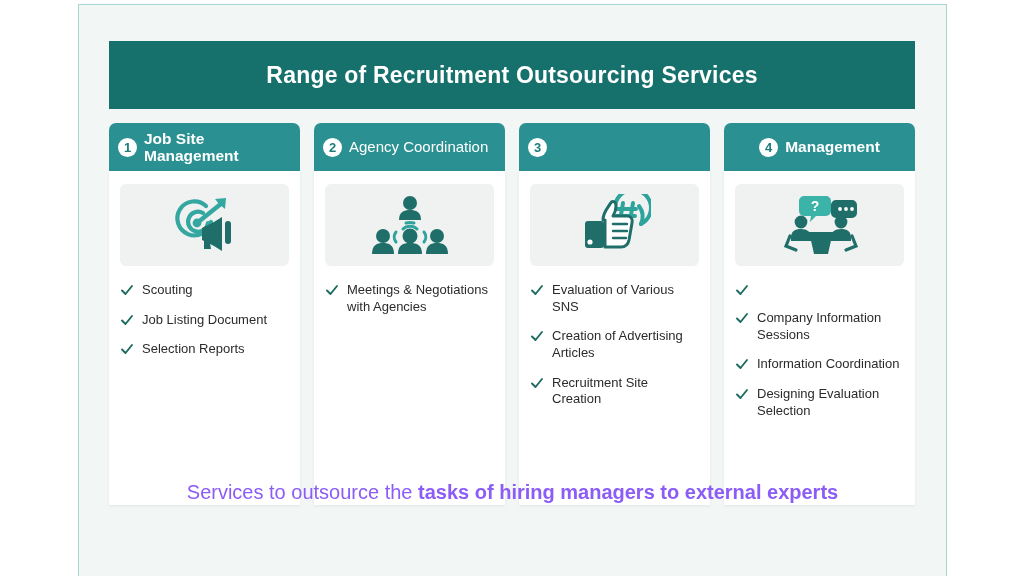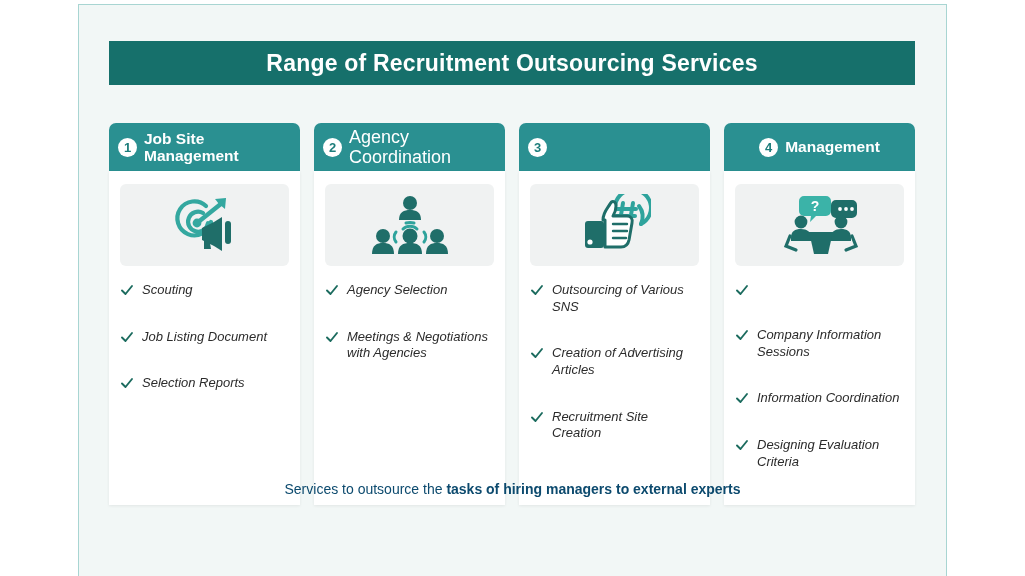--- a/index.html
+++ b/index.html
@@ -25,21 +25,21 @@
     border: 1px solid #a8d5d2;
     box-sizing: border-box;
   }
 
   
   .title-bar {
     position: absolute;
     left: 30px;
     top: 36px;
     width: 806px;
-    height: 44px;
+    height: 68px;
     background: #16706b;
     display: flex;
     align-items: center;
     justify-content: center;
   }
   .title-text {
     color: #ffffff;
     font-size: 23px;
     font-weight: bold;
     letter-spacing: 0.2px;
@@ -85,21 +85,21 @@
     align-items: center;
     justify-content: center;
     line-height: 1;
   }
   .col-title {
     color: #ffffff;
     font-size: 14.5px;
     line-height: 1.12;
   }
   .col-title.bold { font-weight: bold; font-size: 15.5px; }
-  .col-title.thin { font-weight: normal; font-size: 18px; }
+  .col-title.thin { font-weight: normal; font-size: 15px; }
 
   .card {
     background: #ffffff;
     height: 334px;
     padding: 13px 11px 10px 11px;
     box-sizing: border-box;
     box-shadow: 0 1px 3px rgba(0,0,0,0.07);
     display: flex;
     flex-direction: column;
   }
@@ -111,22 +111,21 @@
     display: flex;
     align-items: center;
     justify-content: center;
     flex: 0 0 auto;
   }
 
   .bullets {
     margin-top: 16px;
     display: flex;
     flex-direction: column;
-    gap: 30px;
-    font-style: italic;
+    gap: 13px;
   }
   .bullet {
     display: flex;
     gap: 8px;
     align-items: flex-start;
   }
   .check {
     flex: 0 0 auto;
     margin-top: 1px;
   }
@@ -136,22 +135,22 @@
     line-height: 1.28;
   }
 
   
   .footer {
     position: absolute;
     left: 0;
     right: 0;
     top: 476px;
     text-align: center;
-    color: #0c4a6e;
-    font-size: 14px;
+    color: #8b5cf6;
+    font-size: 20px;
   }
   .footer .strong { font-weight: bold; }
 </style>
 </head>
 <body>
 
 <div class="slide">
 
   <div class="title-bar">
     <span class="title-text">Range of Recruitment Outsourcing Services</span>
@@ -227,26 +226,20 @@
               <path d="M26 38 A8 8 0 0 0 26 48"></path>
               <path d="M54 38 A8 8 0 0 1 54 48"></path>
             </g>
           </svg>
         </div>
         <div class="bullets">
           <div class="bullet">
             <svg class="check" width="14" height="14" viewBox="0 0 14 14">
                 <path d="M2 7.5 L5.5 11 L12 3" fill="none" stroke="#1B6B5E" stroke-width="1.9" stroke-linecap="round" stroke-linejoin="round"></path>
               </svg>
-            <span class="bullet-text">Agency Selection</span>
-          </div>
-          <div class="bullet">
-            <svg class="check" width="14" height="14" viewBox="0 0 14 14">
-                <path d="M2 7.5 L5.5 11 L12 3" fill="none" stroke="#1B6B5E" stroke-width="1.9" stroke-linecap="round" stroke-linejoin="round"></path>
-              </svg>
             <span class="bullet-text">Meetings &amp; Negotiations with Agencies</span>
           </div>
         </div>
       </div>
     </div>
 
     <div class="column">
       <div class="col-header">
         <span class="num-badge">3</span>
       </div>
@@ -269,21 +262,21 @@
                 <path d="M34 37 L48 37"></path>
                 <path d="M34 44 L47 44"></path>
             </g>
           </svg>
         </div>
         <div class="bullets">
           <div class="bullet">
             <svg class="check" width="14" height="14" viewBox="0 0 14 14">
                 <path d="M2 7.5 L5.5 11 L12 3" fill="none" stroke="#1B6B5E" stroke-width="1.9" stroke-linecap="round" stroke-linejoin="round"></path>
               </svg>
-            <span class="bullet-text">Outsourcing of Various SNS</span>
+            <span class="bullet-text">Evaluation of Various SNS</span>
           </div>
           <div class="bullet">
             <svg class="check" width="14" height="14" viewBox="0 0 14 14">
                 <path d="M2 7.5 L5.5 11 L12 3" fill="none" stroke="#1B6B5E" stroke-width="1.9" stroke-linecap="round" stroke-linejoin="round"></path>
               </svg>
             <span class="bullet-text">Creation of Advertising Articles</span>
           </div>
           <div class="bullet">
             <svg class="check" width="14" height="14" viewBox="0 0 14 14">
                 <path d="M2 7.5 L5.5 11 L12 3" fill="none" stroke="#1B6B5E" stroke-width="1.9" stroke-linecap="round" stroke-linejoin="round"></path>
@@ -339,21 +332,21 @@
           <div class="bullet">
             <svg class="check" width="14" height="14" viewBox="0 0 14 14">
                 <path d="M2 7.5 L5.5 11 L12 3" fill="none" stroke="#1B6B5E" stroke-width="1.9" stroke-linecap="round" stroke-linejoin="round"></path>
               </svg>
             <span class="bullet-text">Information Coordination</span>
           </div>
           <div class="bullet">
             <svg class="check" width="14" height="14" viewBox="0 0 14 14">
                 <path d="M2 7.5 L5.5 11 L12 3" fill="none" stroke="#1B6B5E" stroke-width="1.9" stroke-linecap="round" stroke-linejoin="round"></path>
               </svg>
-            <span class="bullet-text">Designing Evaluation Criteria</span>
+            <span class="bullet-text">Designing Evaluation Selection</span>
           </div>
         </div>
       </div>
     </div>
 
   </div>
 
   <div class="footer">
     <span>Services to outsource the </span><span class="strong">tasks of hiring managers to external experts</span>
   </div>

